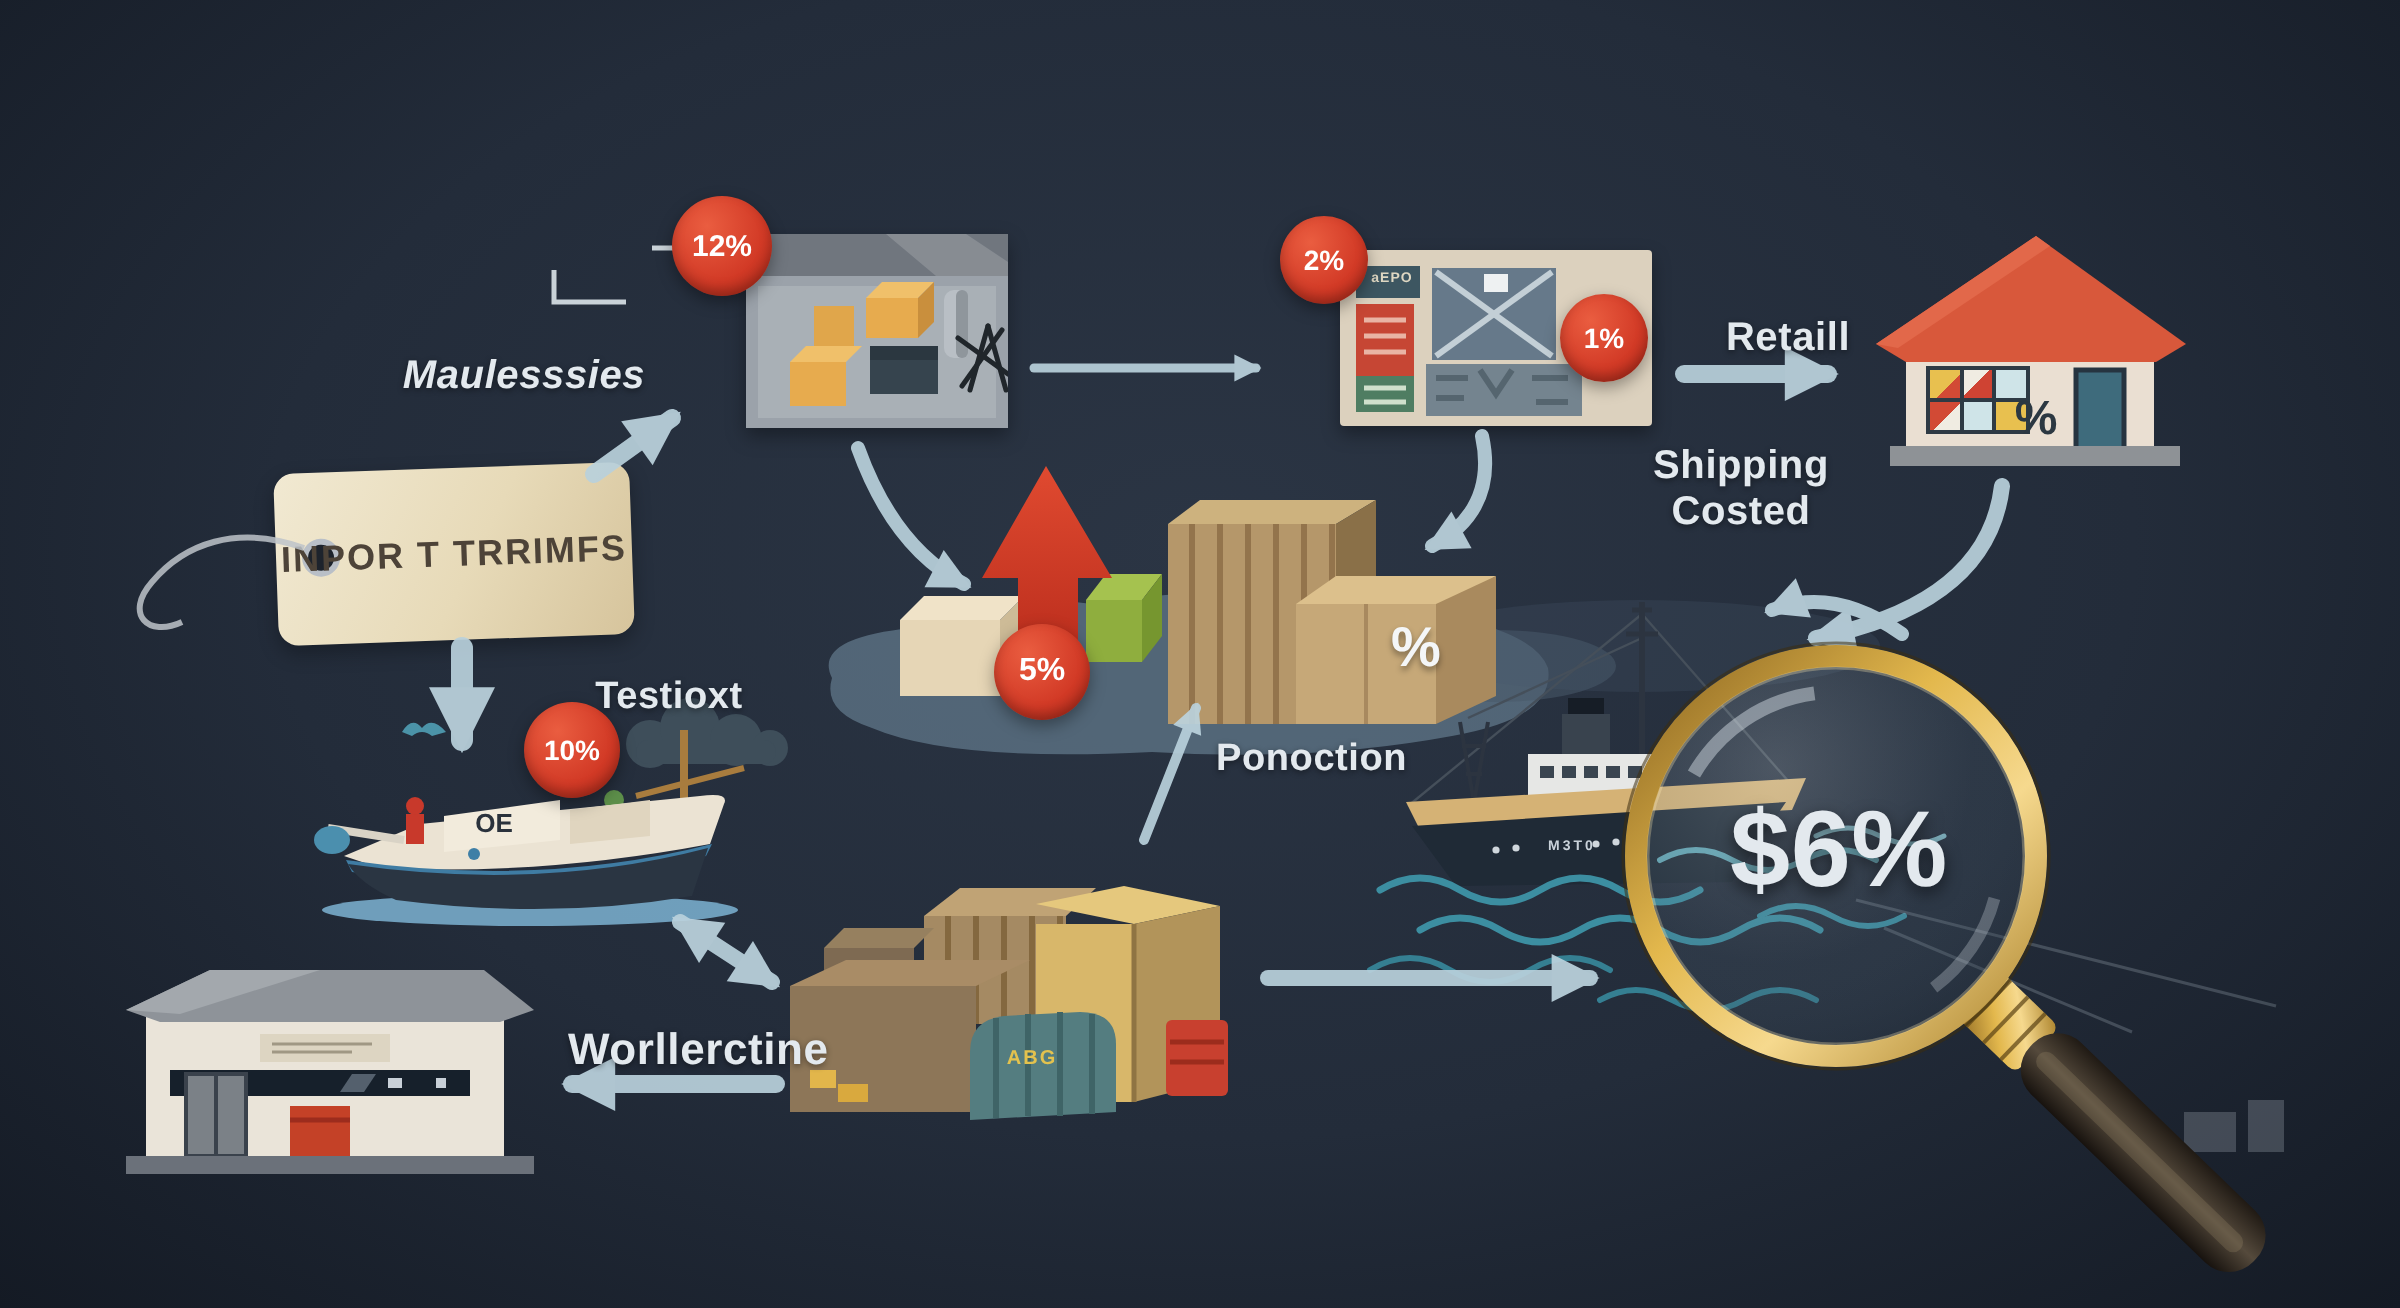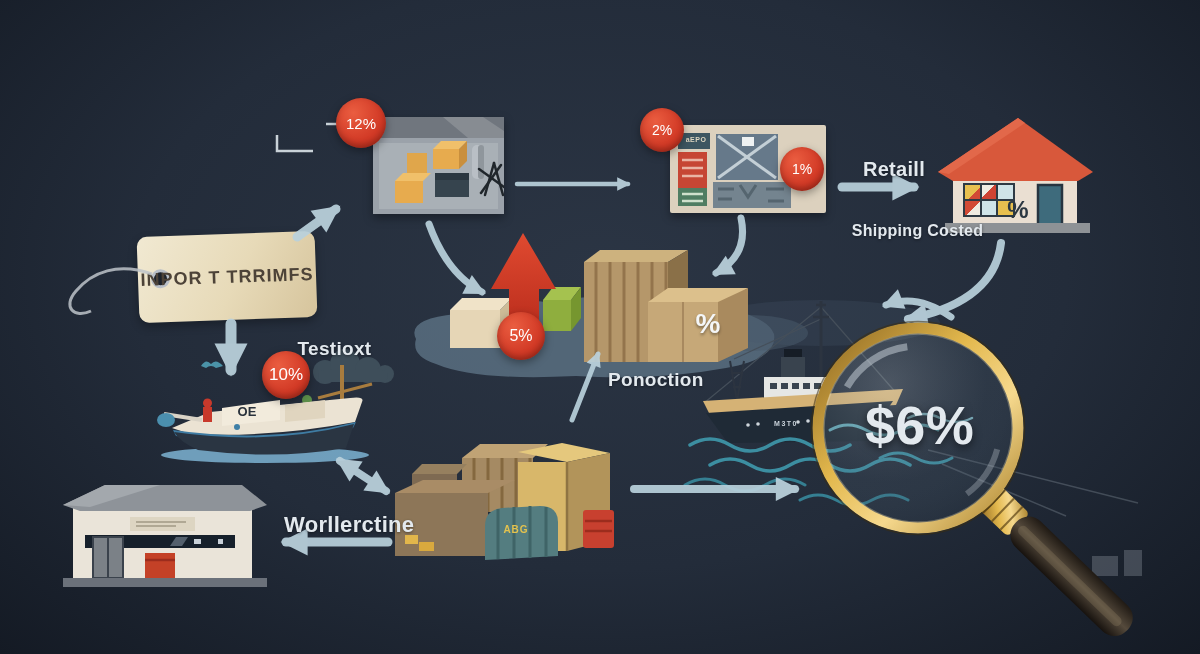--- a/index.html
+++ b/index.html
@@ -4,21 +4,21 @@
 <style>
   html,body{margin:0;padding:0;background:#10151d;}
   #stage{position:relative;width:1200px;height:654px;overflow:hidden;
     font-family:"Liberation Sans",sans-serif;
     background:radial-gradient(ellipse at 50% 42%, #2b3544 0%, #232c3a 55%, #141a24 100%);}
   .a{position:absolute;}
   .lbl{position:absolute;color:#e3e9ee;font-weight:600;text-align:center;
     text-shadow:0 1px 3px rgba(0,0,0,.45);letter-spacing:.3px;z-index:6;}
   .it{font-style:italic;}
   .badge{position:absolute;border-radius:50%;display:flex;align-items:center;justify-content:center;
-    color:#fff;font-weight:400;z-index:6;
+    color:#fff;font-weight:700;z-index:6;
     background:radial-gradient(circle at 35% 30%, #ea5d40, #d23a26 60%, #ad2718 100%);
     box-shadow:0 3px 8px rgba(0,0,0,.35), inset 0 -3px 6px rgba(0,0,0,.25);}
   .mark{position:absolute;z-index:6;font-weight:700;text-align:center;}
   svg{display:block;}
   #tag{left:138px;top:234px;width:178px;height:86px;border-radius:10px;transform:rotate(-2deg);
     background:linear-gradient(118deg,#f1e9d2 0%,#e7dab8 55%,#d6c49c 100%);
     box-shadow:0 4px 10px rgba(0,0,0,.3);z-index:3;}
   #tag .hole{position:absolute;left:13px;top:33px;width:13px;height:13px;border-radius:50%;
     background:#1d232c;border:3px solid #b9bfc7;}
   #tag .txt{position:absolute;left:0;top:0;width:100%;height:100%;display:flex;align-items:center;
@@ -375,21 +375,22 @@
       <circle cx="120" cy="150" r="106.5" fill="none" stroke="rgba(60,45,15,.55)" stroke-width="1.5"></circle>
       <circle cx="120" cy="150" r="94" fill="none" stroke="rgba(255,235,180,.3)" stroke-width="1.5"></circle>
     </svg>
   </div>
   <div class="lbl z9" style="left:852px;top:394px;width:135px;font-size:54px;font-weight:700;text-shadow:0 3px 8px rgba(0,0,0,.55)">$6%</div>
 
   <div class="badge" style="left:336px;top:98px;width:50px;height:50px;font-size:15px">12%</div>
   <div class="badge" style="left:640px;top:108px;width:44px;height:44px;font-size:14px">2%</div>
   <div class="badge" style="left:780px;top:147px;width:44px;height:44px;font-size:14px">1%</div>
   <div class="badge" style="left:497px;top:312px;width:48px;height:48px;font-size:16px">5%</div>
-  <div class="badge" style="left:262px;top:351px;width:48px;height:48px;font-size:17px">10%</div>
-
+  <div class="badge" style="left:262px;top:351px;width:48px;height:48px;font-size:14px">10%</div>
+
+  <div class="lbl it" style="left:182px;top:177px;width:160px;font-size:20px">Maulesssies</div>
   <div class="lbl" style="left:852px;top:158px;width:84px;font-size:20px">Retaill</div>
-  <div class="lbl" style="left:840px;top:222px;width:155px;font-size:16px">Shipping Costed</div>
+  <div class="lbl" style="left:793px;top:222px;width:155px;font-size:20px">Shipping Costed</div>
   <div class="lbl" style="left:292px;top:338px;width:85px;font-size:19px">Testioxt</div>
   <div class="lbl" style="left:608px;top:369px;width:95px;font-size:19px">Ponoction</div>
   <div class="lbl" style="left:284px;top:512px;width:105px;font-size:22px">Worllerctine</div>
 
 </div>
 
 </body></html>

